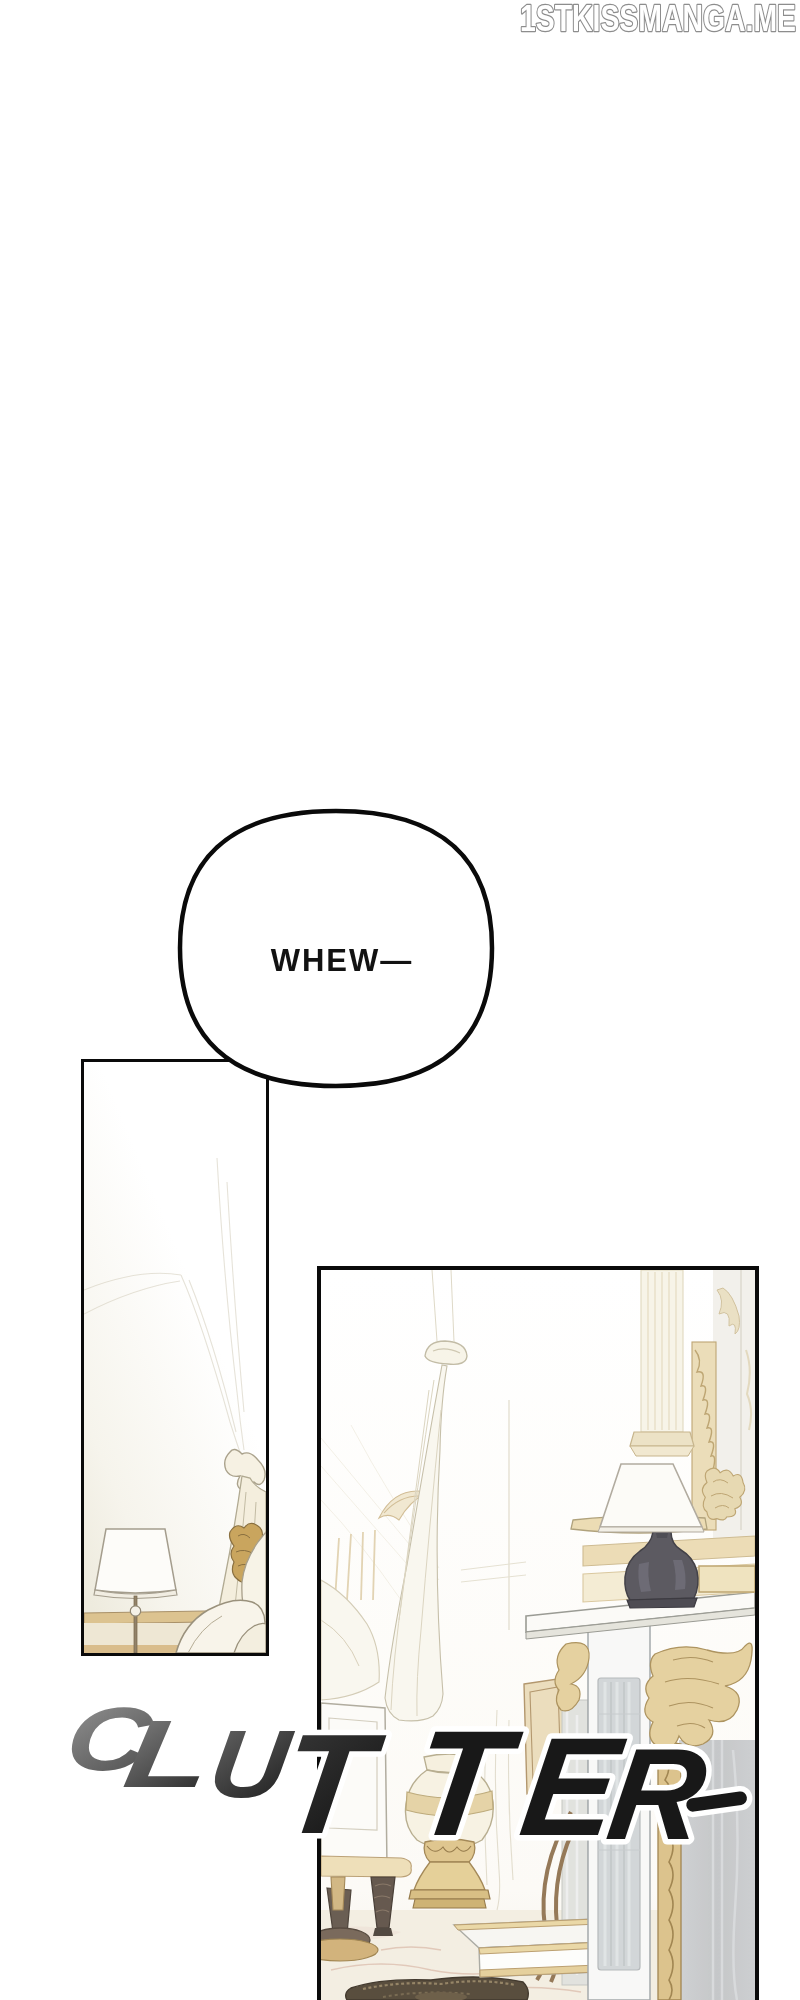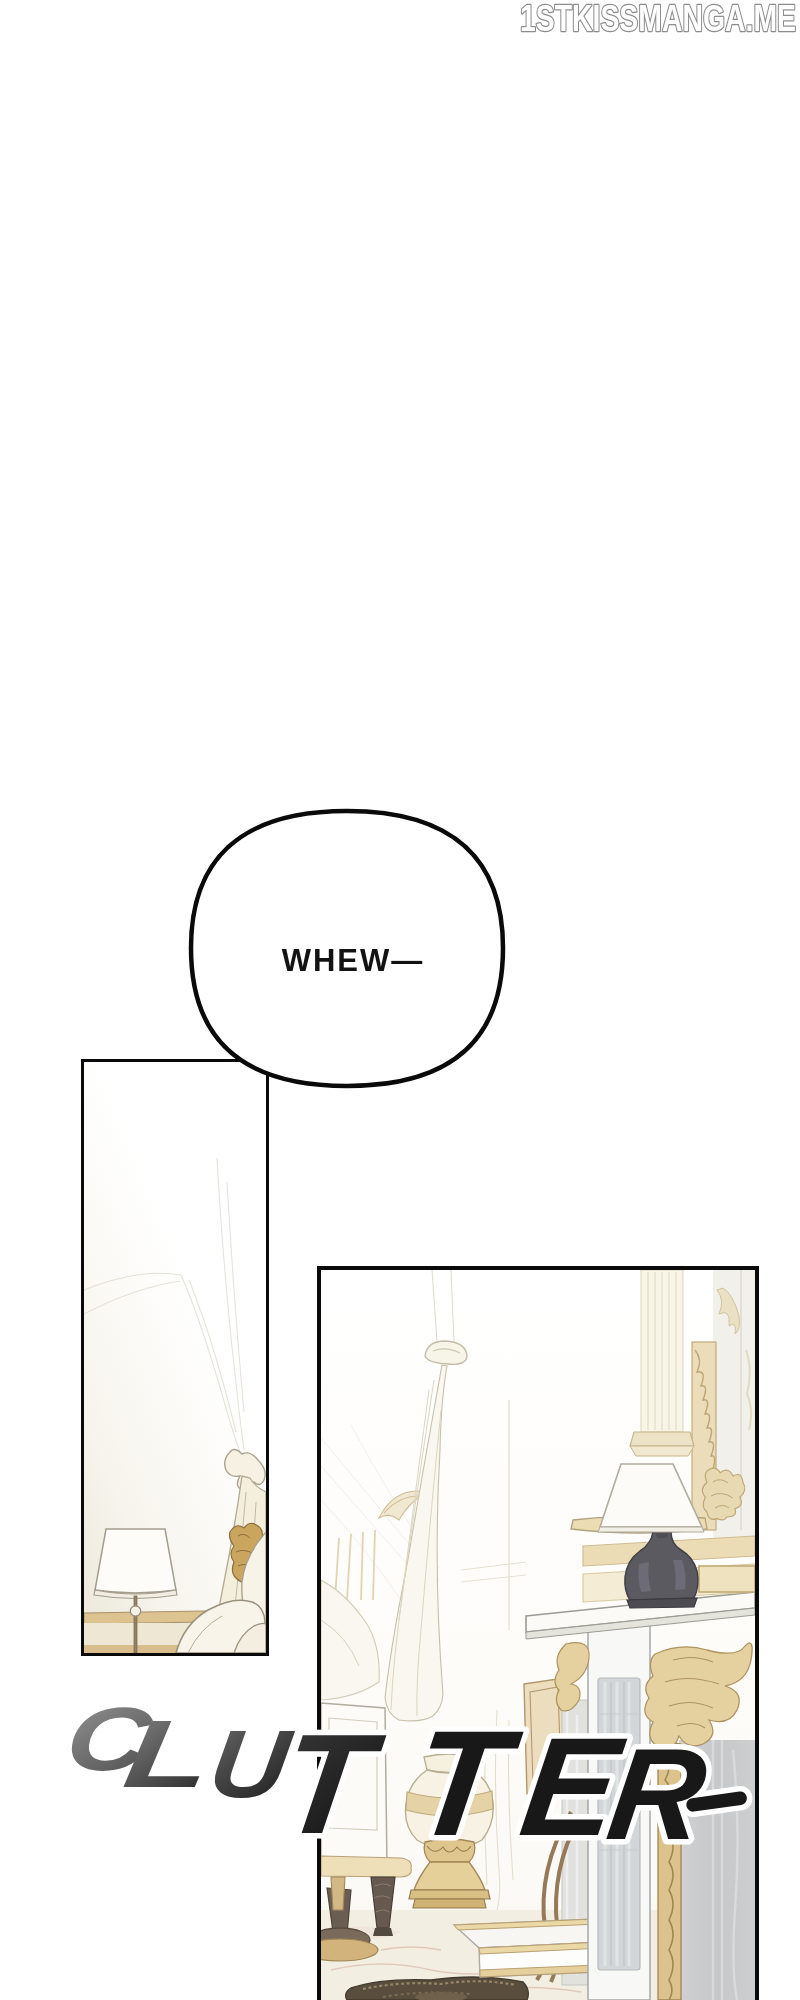--- a/index.html
+++ b/index.html
@@ -251,21 +251,21 @@
     <path d="M106,576 Q114,586 122,577 Q128,587 136,577 Q143,586 150,576" fill="none" stroke="#8a6c38" stroke-width="1.1"></path>
     <path d="M109,592 L148,592 Q160,608 164,620 L93,620 Q97,608 109,592 Z" fill="#e2cb8e" stroke="#9a7c46" stroke-width="1.3"></path>
     <path d="M90,620 L167,620 L169,629 L88,629 Z" fill="#d4b878" stroke="#8a6c38" stroke-width="1.2"></path>
     <path d="M94,629 L163,629 L165,638 L92,638 Z" fill="#c9ab66" stroke="#8a6c38" stroke-width="1.1"></path>
   </g>
 
   <rect x="0" y="0" width="434" height="730" fill="#ffffff" opacity="0.10"></rect>
 </svg>
 </div>
 
-<div class="abs" style="left:188px;top:808px;width:318px;height:281px;z-index:5;">
+<div class="abs" style="left:177px;top:808px;width:318px;height:281px;z-index:5;">
   <svg width="318" height="281" viewBox="0 0 318 281" style="display:block">
     <path d="M159,3 C268,3 315,54 315,140 C315,228 268,278 159,278 C50,278 3,228 3,140 C3,54 50,3 159,3 Z" fill="#ffffff" stroke="#0a0a0a" stroke-width="4.5"></path>
 
     <text x="165" y="163" text-anchor="middle" font-family="Liberation Sans" font-weight="bold" font-size="31" letter-spacing="2" fill="#121212">WHEW—</text>
   </svg>
 </div>
 
 <svg class="abs" style="left:0;top:1650px;z-index:10;" width="800" height="250" viewBox="0 1650 800 250">
   <defs>
     <linearGradient id="gC" x1="0" y1="0" x2="0.6" y2="1">

